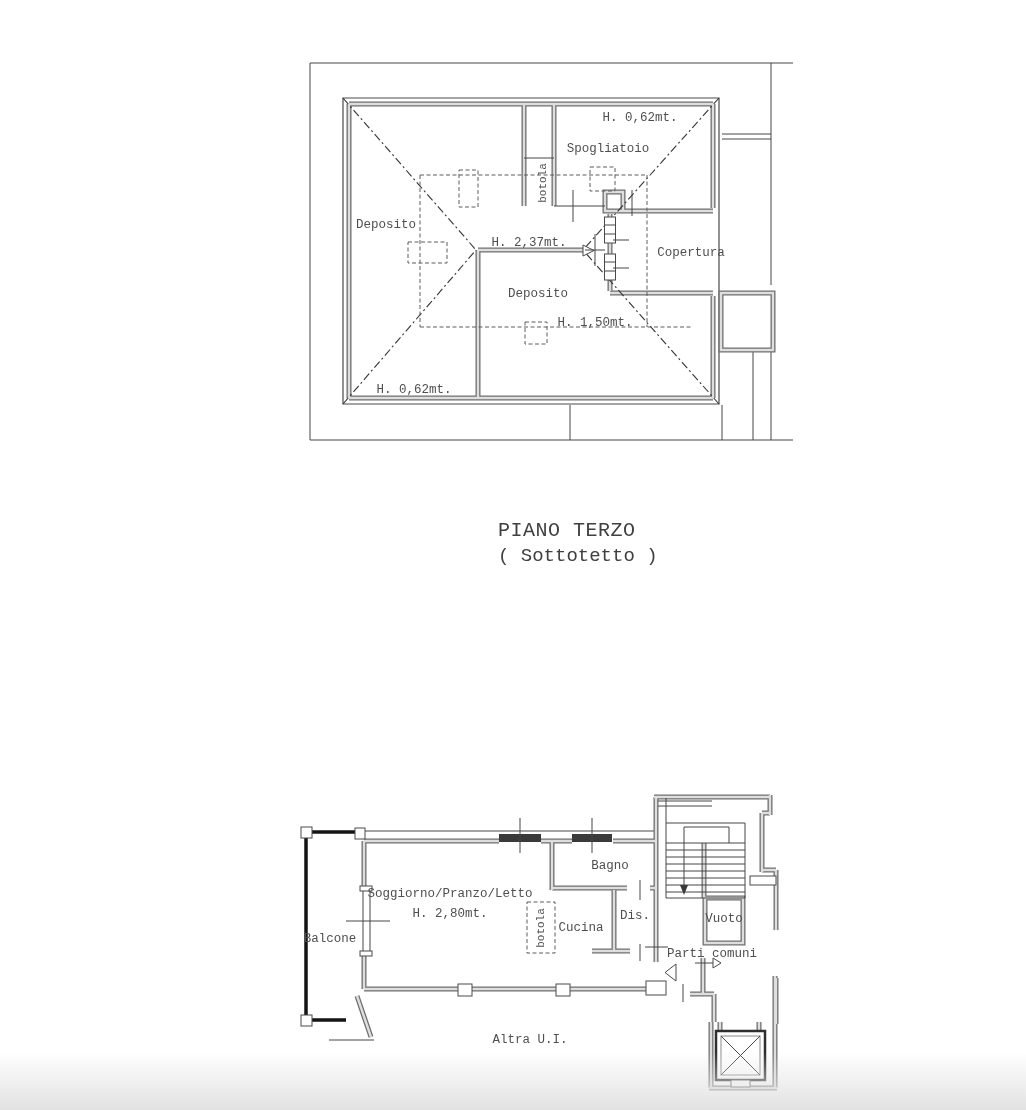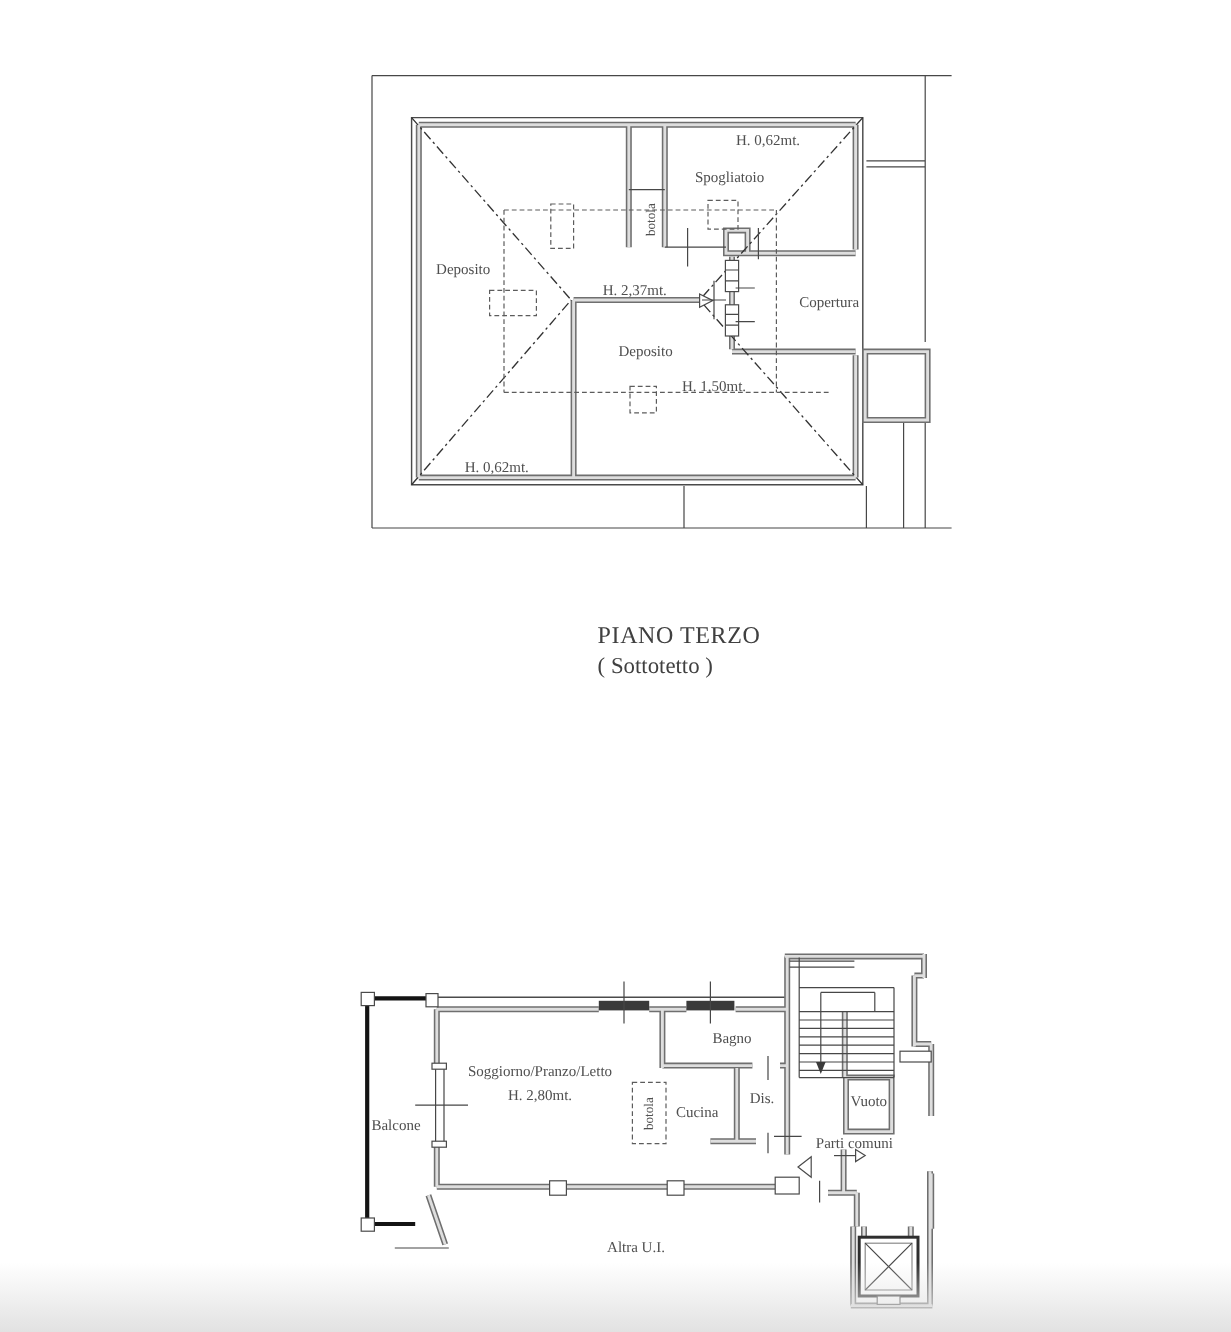--- a/index.html
+++ b/index.html
@@ -1,17 +1,17 @@
 <!DOCTYPE html>
 <html><head>
 <meta charset="utf-8">
 <style>
   html,body{margin:0;padding:0;background:#fff;}
   .page{position:relative;width:1026px;height:1110px;background:#ffffff;overflow:hidden;
-        font-family:Liberation Serif, serif;}
+        font-family:Liberation Mono, monospace;}
   svg{position:absolute;left:0;top:0;}
   .thin{fill:none;stroke:#474747;stroke-width:1;}
   .face{fill:none;stroke:#4a4a4a;stroke-width:1.2;}
   .wall-outer{fill:none;stroke:#6f6f6f;stroke-width:5;}
   .wall-inner{fill:none;stroke:#dedede;stroke-width:2.4;}
   .dashdot{fill:none;stroke:#333333;stroke-width:1.1;stroke-dasharray:8 3 2 3;}
   .dashed{fill:none;stroke:#5c5c5c;stroke-width:1;stroke-dasharray:4 2.5;}
   .railing{fill:none;stroke:#141414;stroke-width:3.5;}
   .whitebox{fill:#ffffff;stroke:#4a4a4a;stroke-width:1;}
   .sill{fill:#3a3a3a;stroke:none;}

